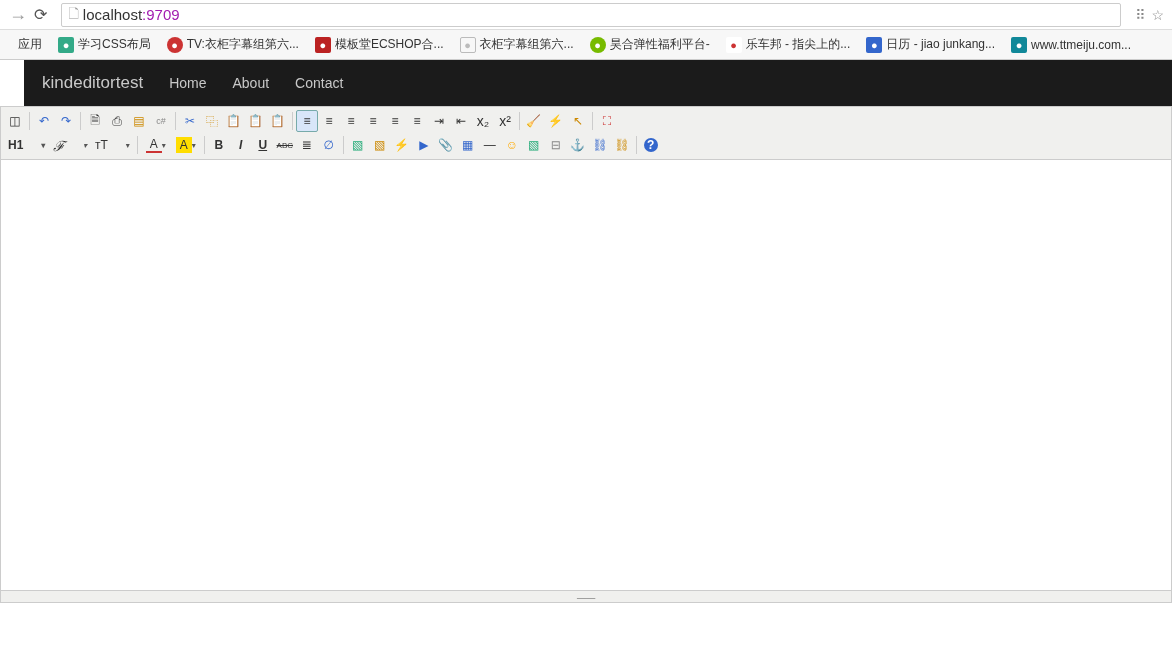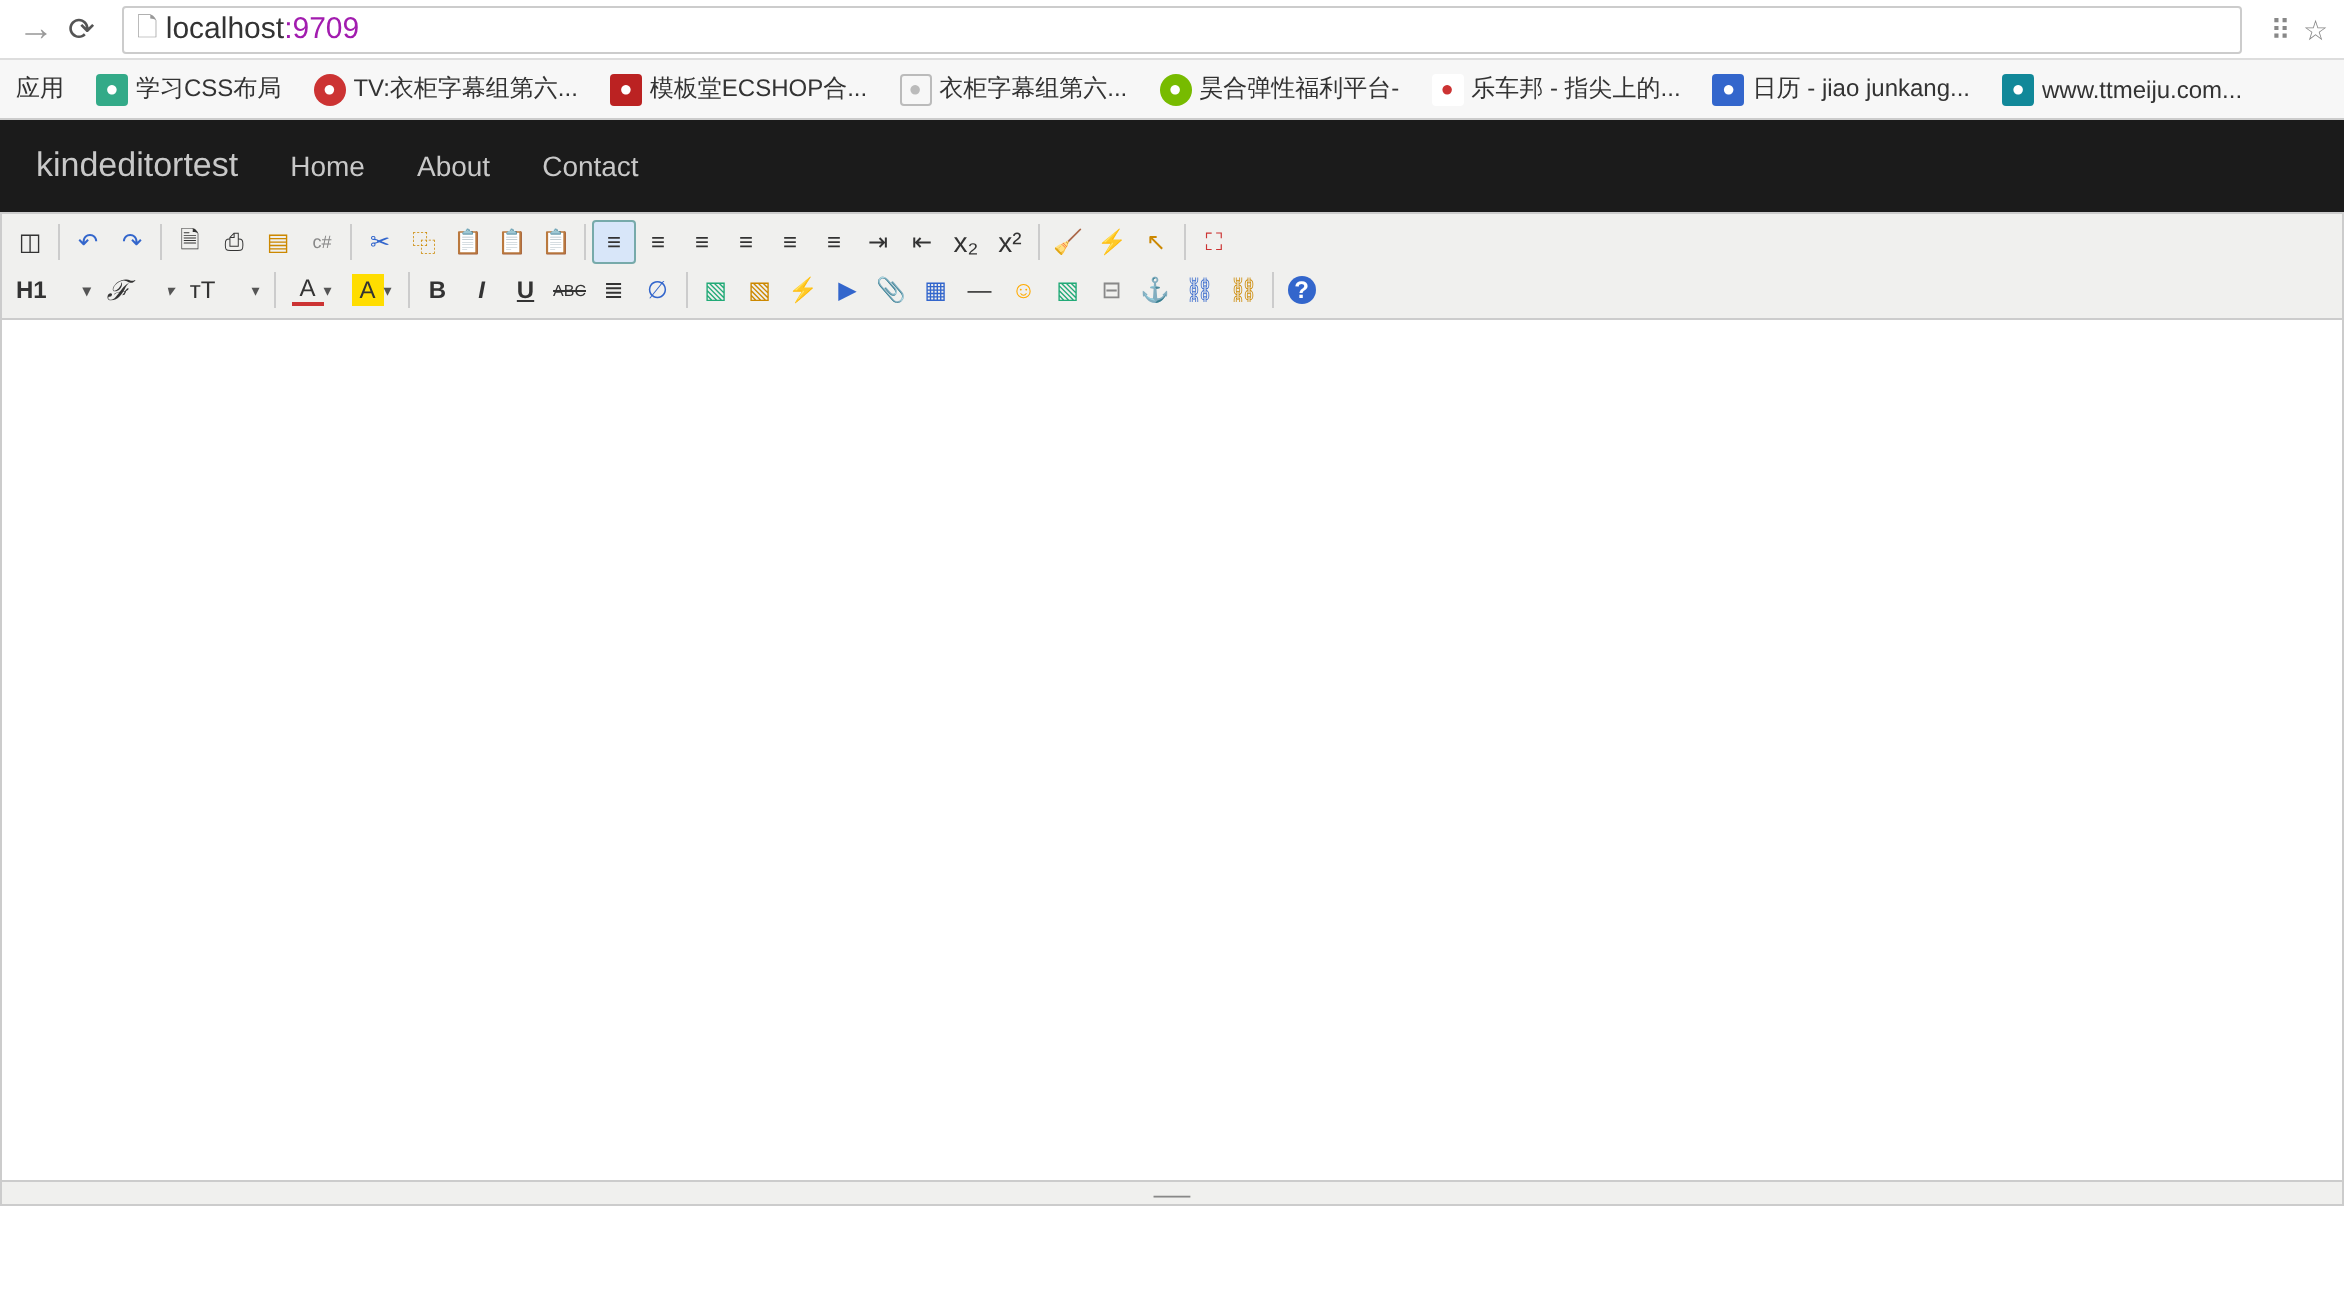--- a/index.html
+++ b/index.html
@@ -9,34 +9,34 @@
 .browser-bar { height: 30px; display: flex; align-items: center; padding: 0 8px; border-bottom: 1px solid #ddd; gap: 6px; }
 .nav-arrow { color: #999; font-size: 18px; width: 20px; text-align: center; cursor: default; }
 .reload-icon { font-size: 16px; color: #555; cursor: pointer; }
 .addr-bar { flex: 1; display: flex; align-items: center; border: 1px solid #ccc; border-radius: 2px; background: #fff; height: 24px; padding: 0 6px; gap: 4px; margin-left: 8px; }
 .page-icon { color: #999; font-size: 13px; }
 .addr-text { font-size: 15px; color: #333; }
 .addr-text .port { color: #a21caf; }
 .right-icons { display: flex; gap: 6px; color: #888; font-size: 14px; margin-left: 8px; }
 
 
-.bookmarks-bar { height: 30px; display: flex; align-items: center; padding: 0 2px; gap: 4px; border-bottom: 1px solid #ccc; background: #f7f7f7; }
+.bookmarks-bar { height: 30px; display: flex; align-items: center; padding: 0 12px; gap: 4px; border-bottom: 1px solid #ccc; background: #f7f7f7; }
 .bm { display: flex; align-items: center; gap: 4px; padding: 4px 6px; font-size: 12px; color: #333; border-radius: 3px; cursor: pointer; white-space: nowrap; }
 .fav { width: 16px; height: 16px; display: inline-flex; align-items: center; justify-content: center; font-size: 11px; border-radius: 2px; }
 .f-green { background:#3a8; color:#fff; }
 .f-red { background:#c33; color:#fff; border-radius:50%; }
 .f-redbox { background:#b22; color:#fff; }
 .f-page { border:1px solid #bbb; color:#bbb; }
 .f-lime { background:#7b0; color:#fff; border-radius:50%; }
 .f-leche { background:#fff; color:#c33; font-style:italic; font-weight:bold; }
 .f-blue { background:#36c; color:#fff; }
 .f-teal { background:#189; color:#fff; }
 
 
-.navbar { background: #1b1b1b; height: 46px; display: flex; align-items: center; padding: 0 18px; gap: 26px; }
+.navbar { background: #1b1b1b; height: 46px; display: flex; align-items: center; padding: 0 18px; gap: 26px; margin-left: 24px; }
 .brand { color: #c8c8c8; font-size: 17px; }
 .nav-link { color: #c8c8c8; font-size: 14px; cursor: pointer; }
 
 
 .editor-wrap { border: 1px solid #ccc; margin: 0; }
 .toolbars { background: #f0f0ee; border-bottom: 1px solid #ccc; padding: 2px 3px; }
 .tb-row { display: flex; align-items: center; flex-wrap: nowrap; height: 24px; }
 .tb-btn { width: 22px; height: 22px; display: inline-flex; align-items: center; justify-content: center; cursor: pointer; border-radius: 2px; position: relative; }
 .tb-btn.active { background: #d8e6f9; border: 1px solid #7aa; }
 .tb-sep { width: 1px; height: 18px; background: #ccc; margin: 0 3px; }

